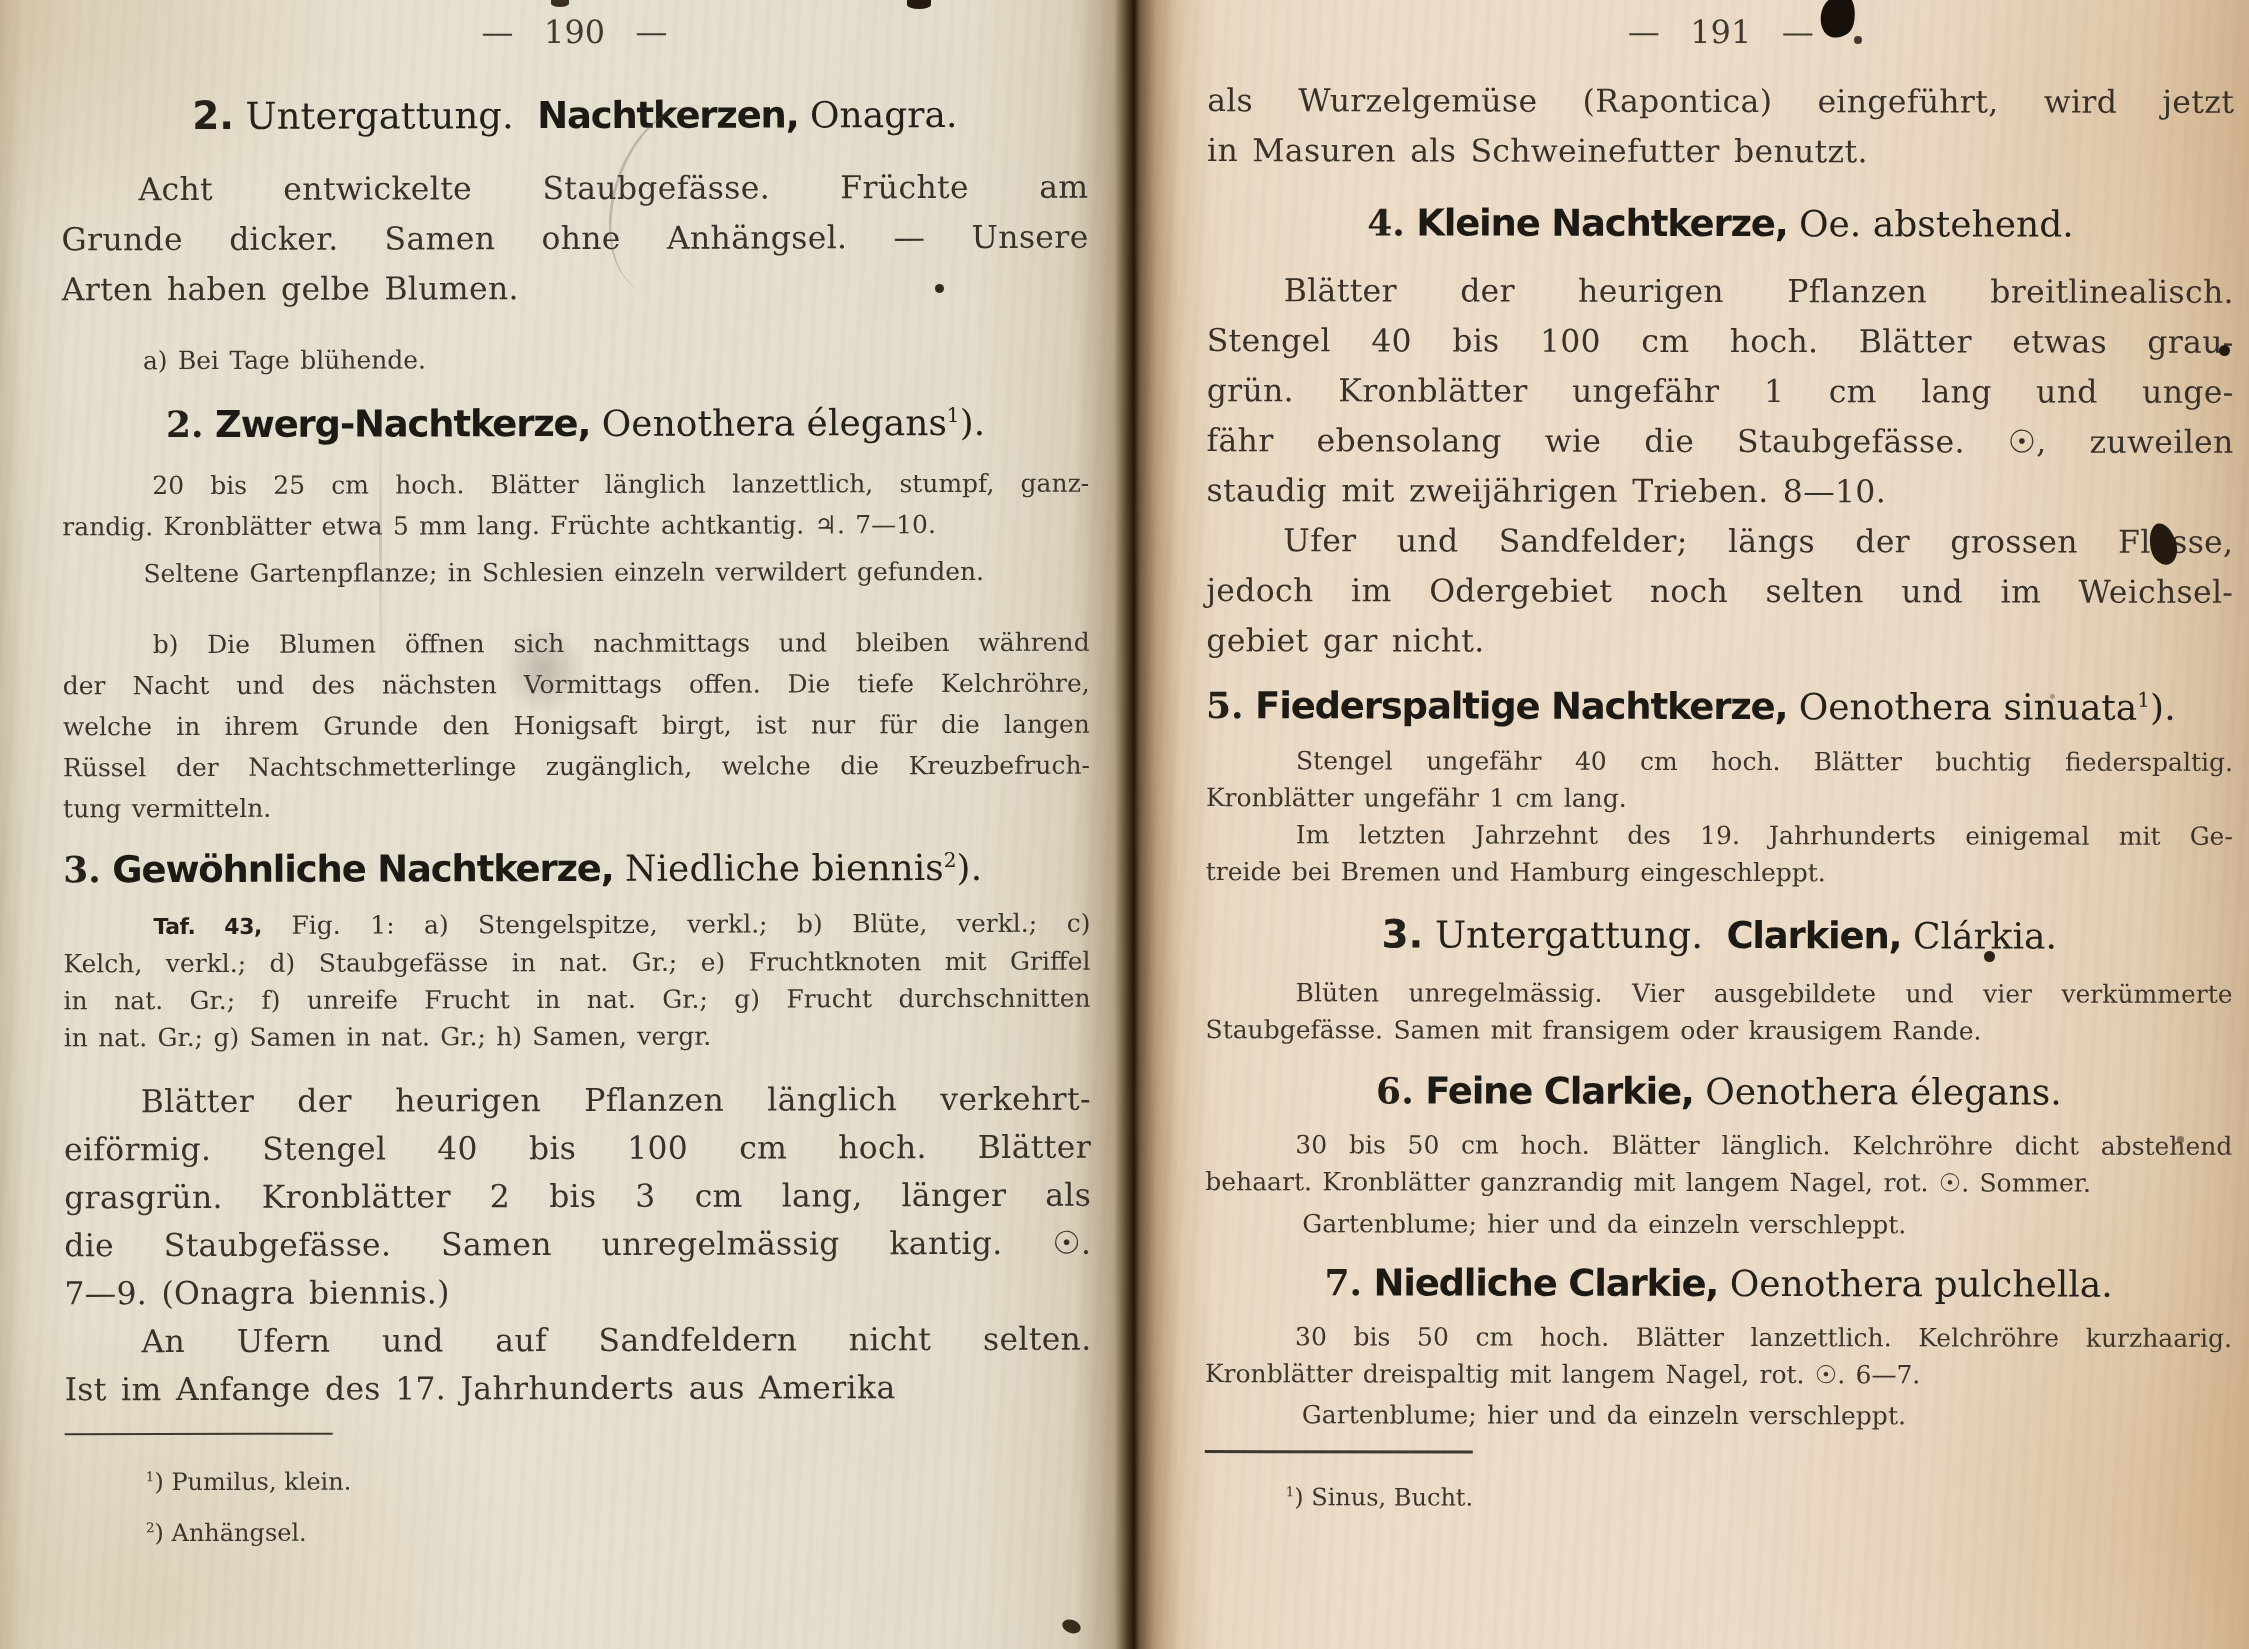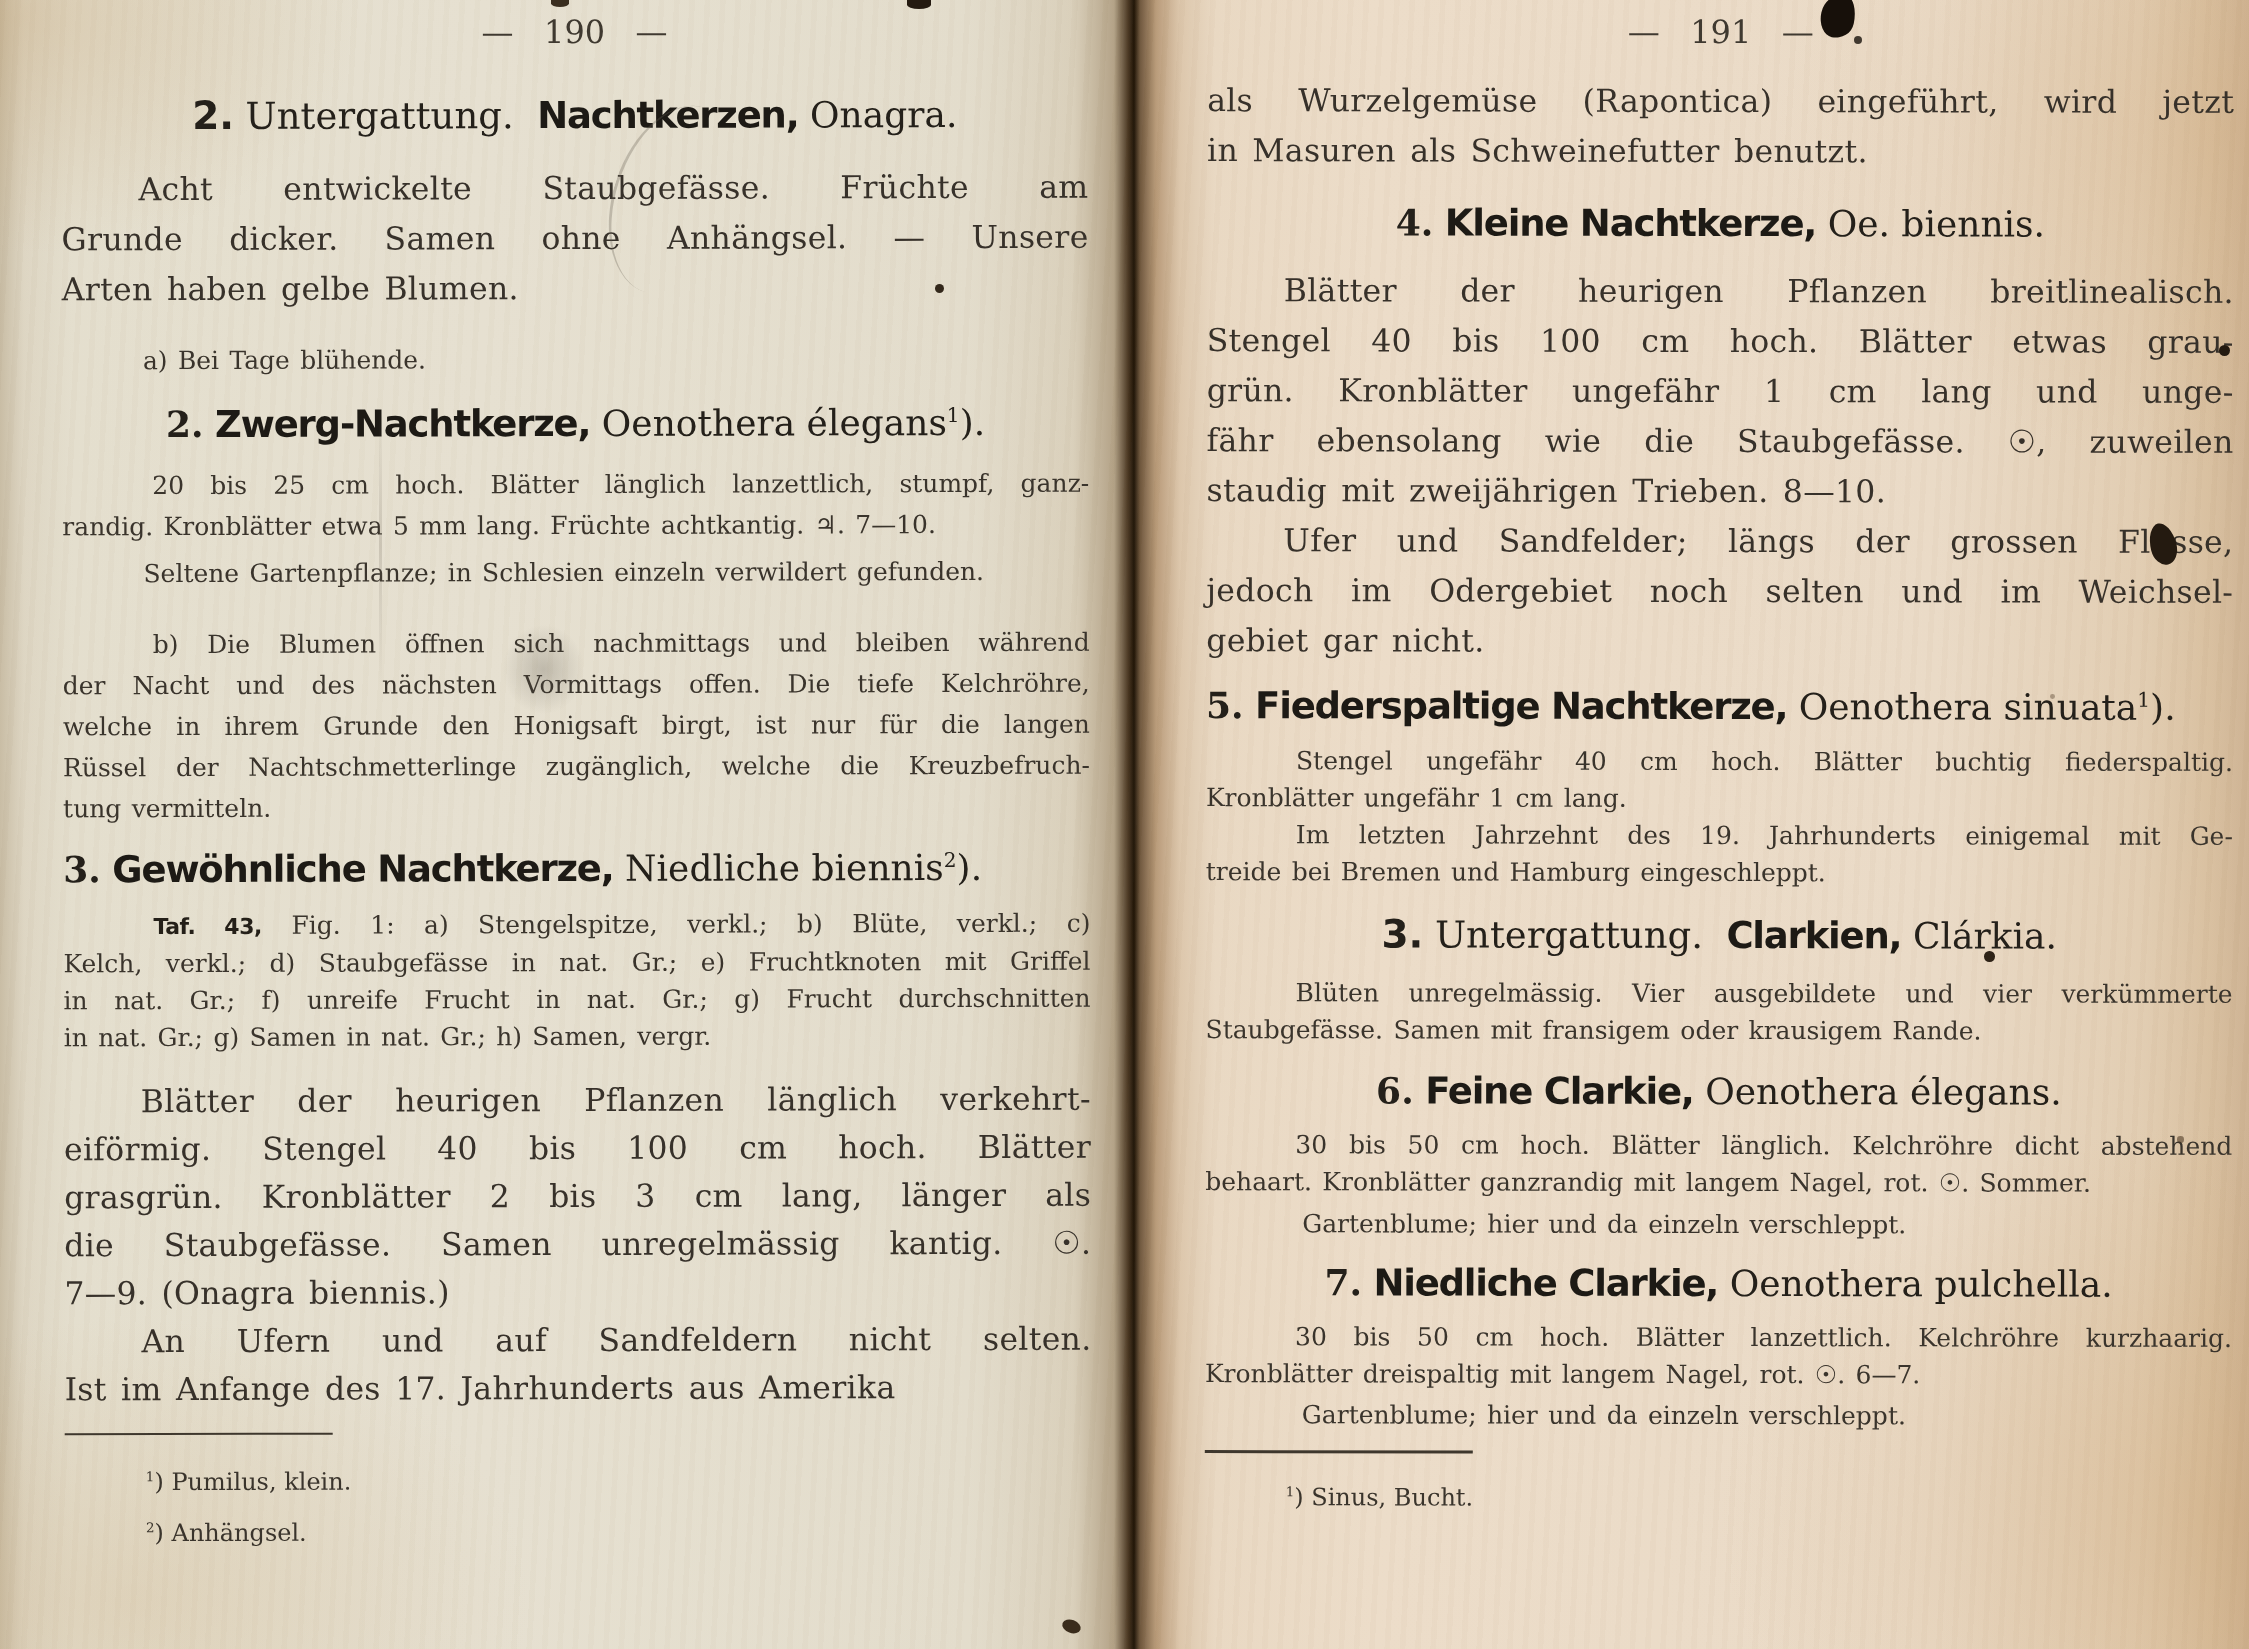--- a/index.html
+++ b/index.html
@@ -176,21 +176,21 @@
     <div class="page-header" data-bind="right_page.header">—   191   —</div>
 
     <div class="para" style="margin-top:24px;" data-bind-lines="right_page.continuation">
         <div class="tline">als Wurzelgemüse (Rapontica) eingeführt, wird jetzt</div>
         <div class="tline tlast">in Masuren als Schweinefutter benutzt.</div>
       </div>
 
     <div class="sp-heading" style="margin-top:26px;">
       <span class="num" data-bind="right_page.species_4.heading.num">4.</span>
       <span class="de" data-bind="right_page.species_4.heading.name_de">Kleine Nachtkerze,</span>
-      <span class="la" data-bind="right_page.species_4.heading.name_la">Oe. biennis.</span>
+      <span class="la" data-bind="right_page.species_4.heading.name_la">Oe. abstehend.</span>
     </div>
 
     <div class="para indent" style="margin-top:21px;" data-bind-lines="right_page.species_4.description">
         <div class="tline">Blätter der heurigen Pflanzen breitlinealisch.</div>
         <div class="tline">Stengel 40 bis 100 cm hoch. Blätter etwas grau-</div>
         <div class="tline">grün. Kronblätter ungefähr 1 cm lang und unge-</div>
         <div class="tline">fähr ebensolang wie die Staubgefässe. ☉, zuweilen</div>
         <div class="tline tlast">staudig mit zweijährigen Trieben. 8—10.</div>
       </div>
 

